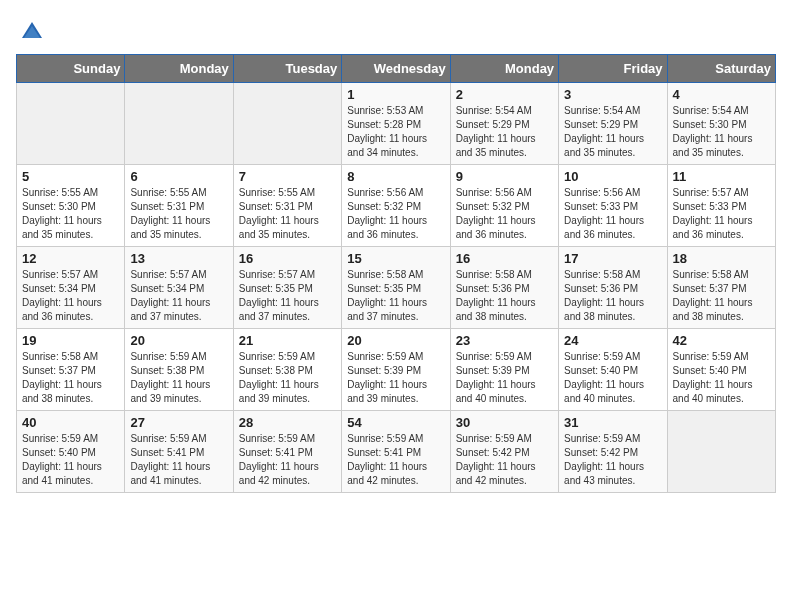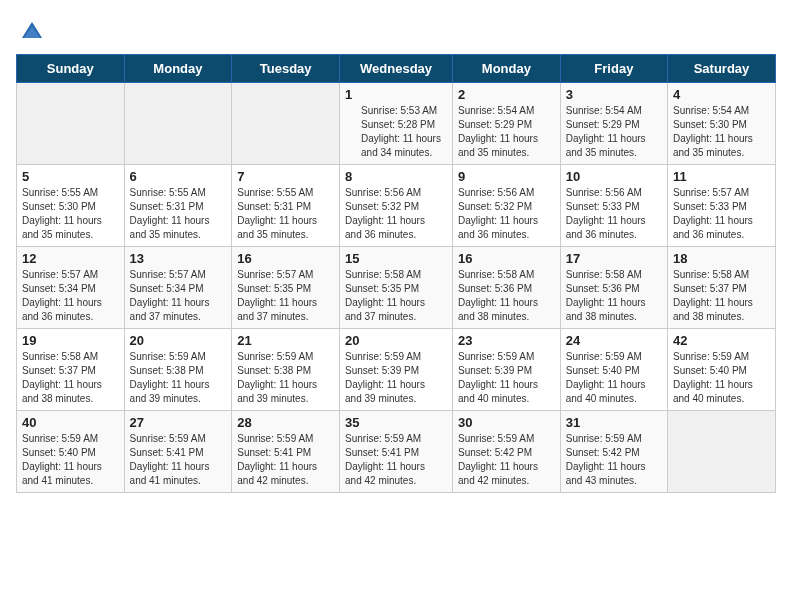--- a/index.html
+++ b/index.html
@@ -49,24 +49,24 @@
     .calendar-subtitle {
       font-size: 15px;
       color: #444;
     }
     table {
       width: 100%;
       border-collapse: collapse;
       font-size: 11px;
     }
     thead th {
-      background-color: #0c4a6e;
+      background-color: #737373;
       color: #fff;
-      padding: 6px 20px;
-      text-align: center;
+      padding: 6px 4px;
+      text-align: right;
       font-size: 13px;
       font-weight: bold;
       border: 1px solid #2665b0;
     }
     td {
       border: 1px solid #ccc;
       vertical-align: top;
       padding: 4px 5px;
       width: calc(100% / 7);
       min-height: 80px;
@@ -128,21 +128,21 @@
       <th>Saturday</th>
     </tr>
   </thead>
   <tbody id="calendar-body">
   <tr>
         <td class="empty-cell"></td>
         <td class="empty-cell"></td>
         <td class="empty-cell"></td>
         <td>
           <span class="day-number">1</span>
-          <div class="day-info" style="white-space: pre-line; margin-left: 16px;">Sunrise: 5:53 AM
+          <div class="day-info" style="white-space: pre-line;">Sunrise: 5:53 AM
 Sunset: 5:28 PM
 Daylight: 11 hours
 and 34 minutes.</div>
         </td>
         <td>
           <span class="day-number">2</span>
           <div class="day-info" style="white-space: pre-line;">Sunrise: 5:54 AM
 Sunset: 5:29 PM
 Daylight: 11 hours
 and 35 minutes.</div>
@@ -331,21 +331,21 @@
 and 41 minutes.</div>
         </td>
         <td>
           <span class="day-number">28</span>
           <div class="day-info" style="white-space: pre-line;">Sunrise: 5:59 AM
 Sunset: 5:41 PM
 Daylight: 11 hours
 and 42 minutes.</div>
         </td>
         <td>
-          <span class="day-number">35</span>
+          <span class="day-number">54</span>
           <div class="day-info" style="white-space: pre-line;">Sunrise: 5:59 AM
 Sunset: 5:41 PM
 Daylight: 11 hours
 and 42 minutes.</div>
         </td>
         <td>
           <span class="day-number">30</span>
           <div class="day-info" style="white-space: pre-line;">Sunrise: 5:59 AM
 Sunset: 5:42 PM
 Daylight: 11 hours

